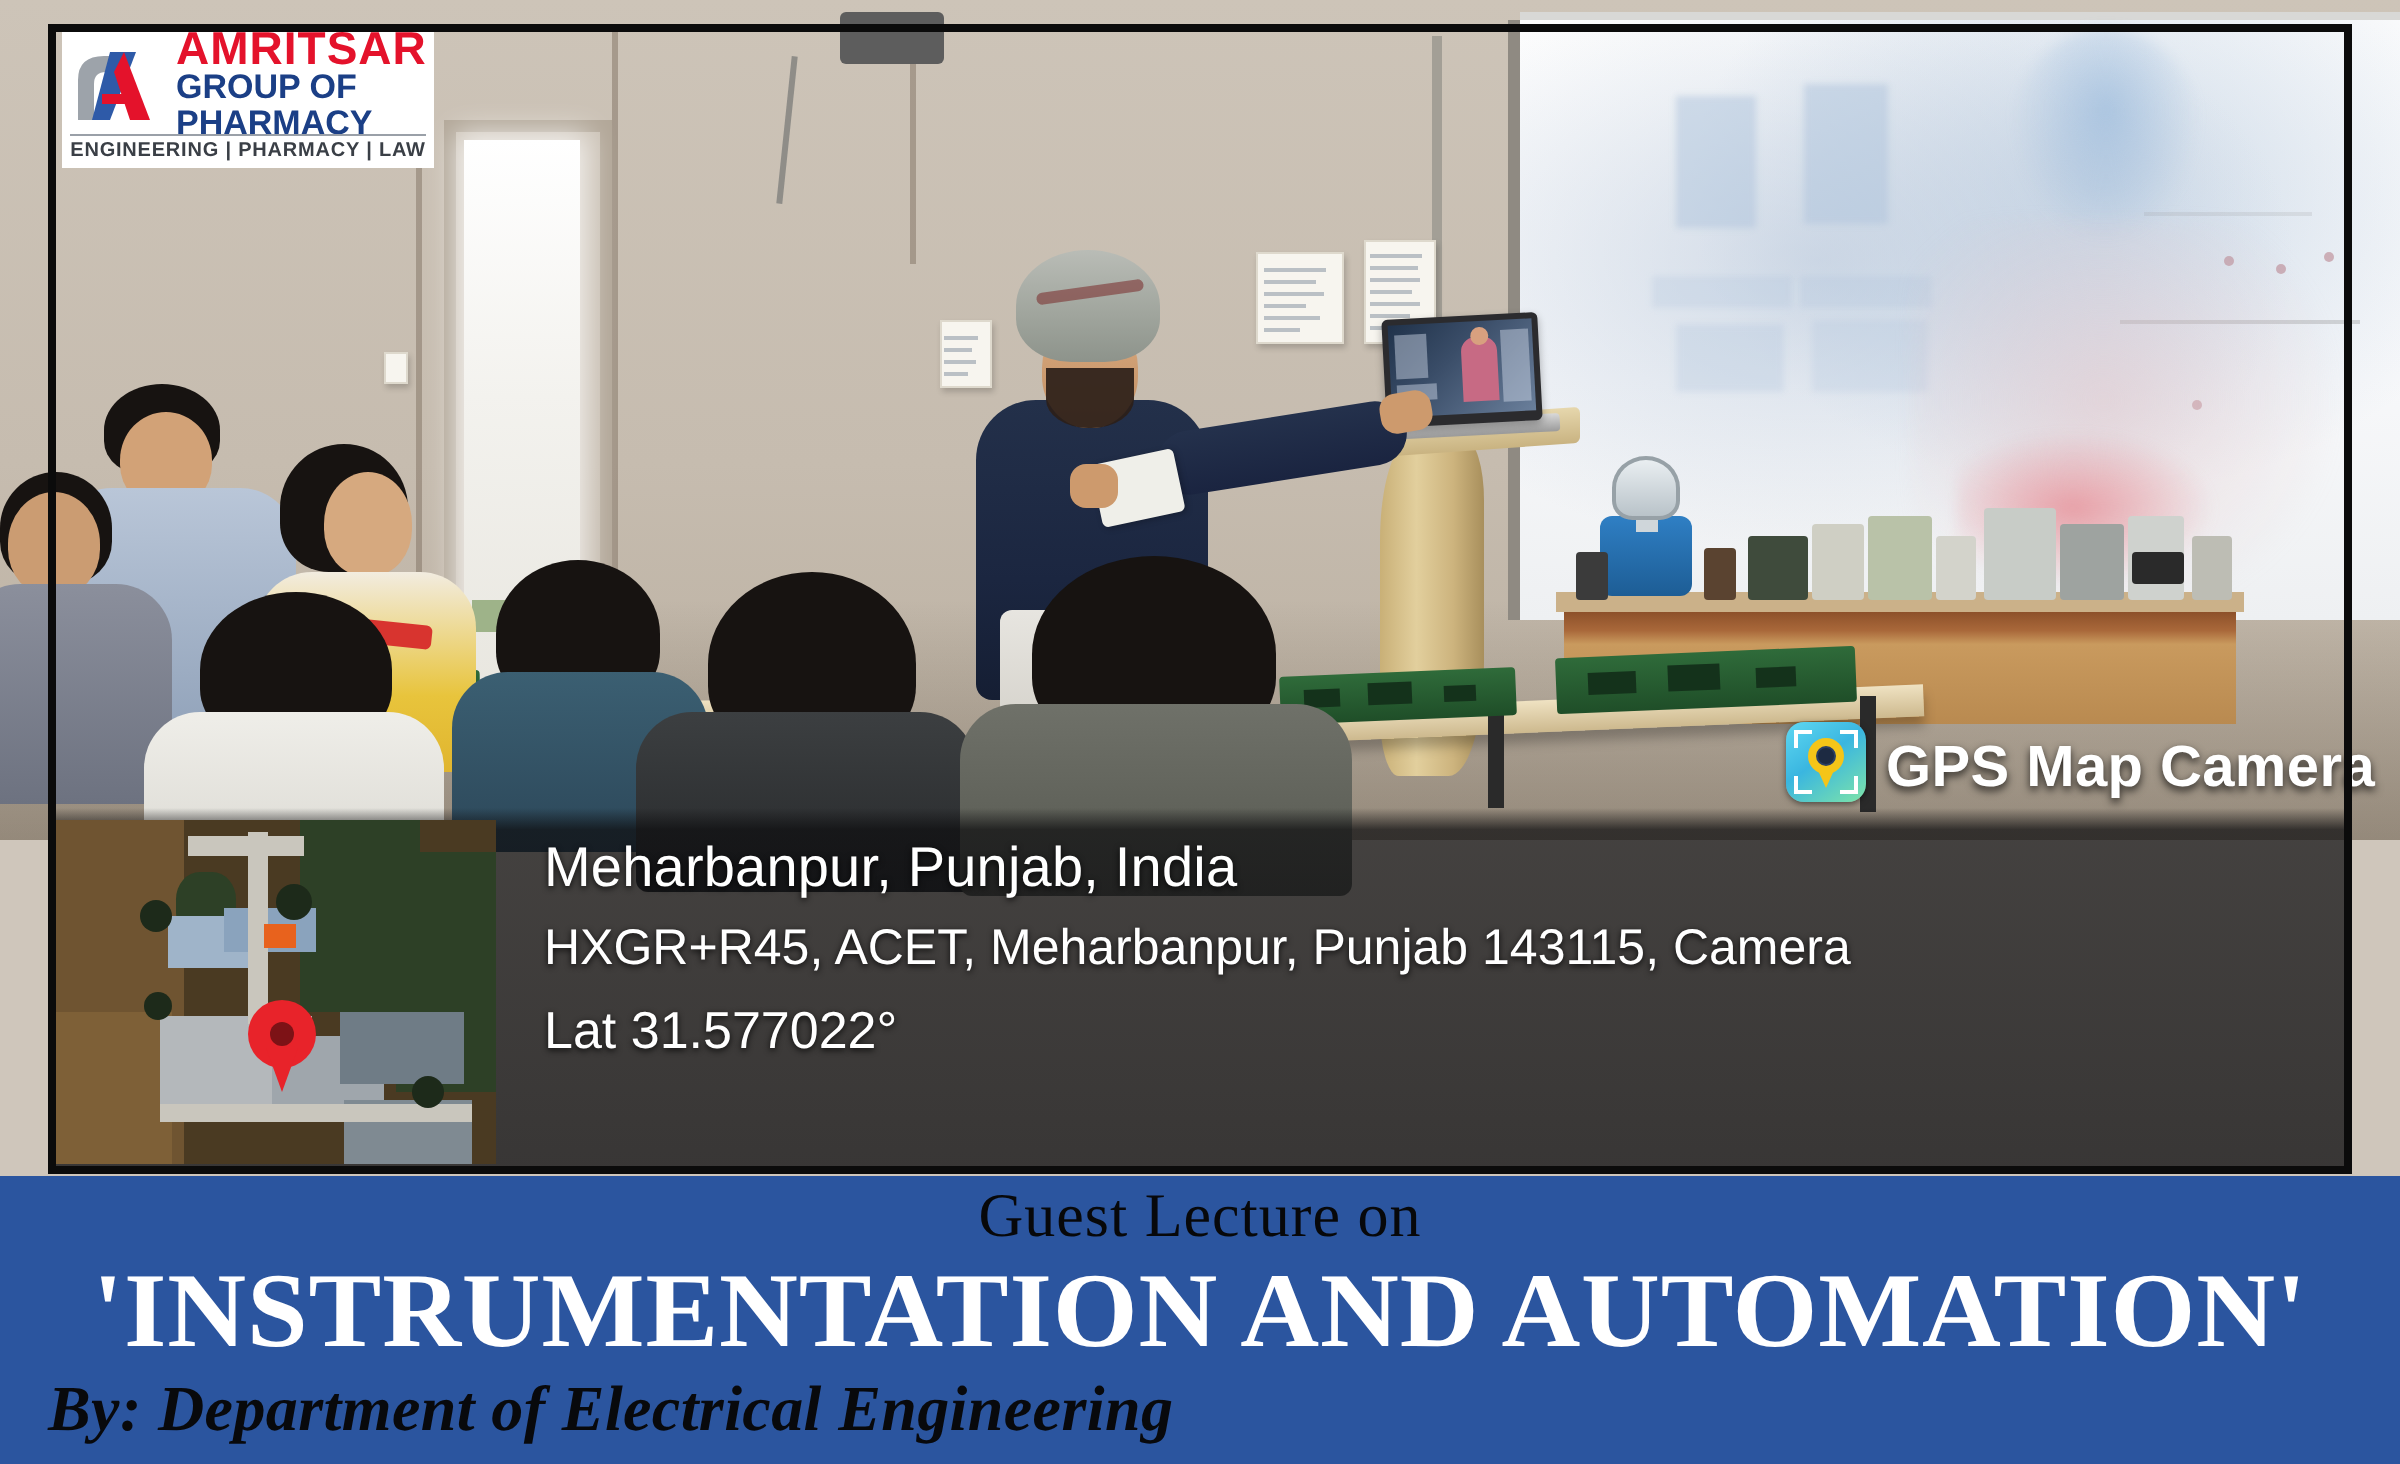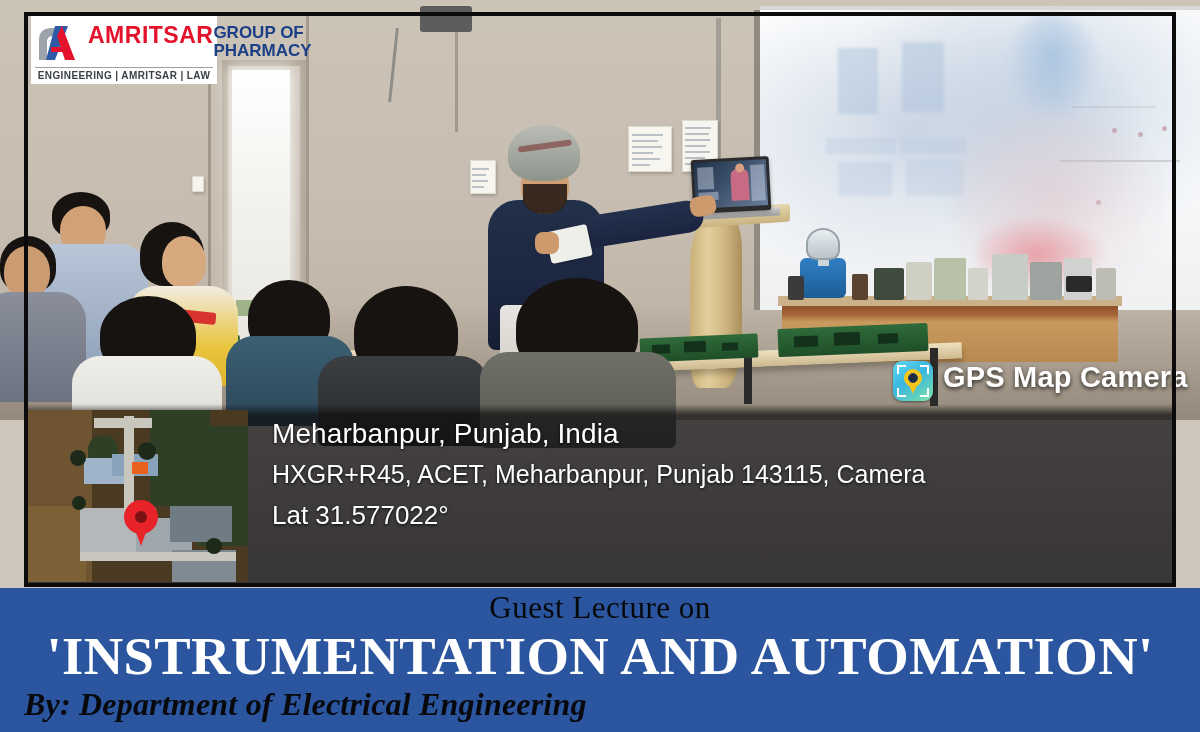--- a/index.html
+++ b/index.html
@@ -305,21 +305,21 @@
     font-family:"Liberation Sans", sans-serif;
   }
   #gps-text .line{ display:block; white-space:nowrap; }
   #gps-place{ font-size:28px; font-weight:400; letter-spacing:.1px; line-height:40px; }
   #gps-address{ font-size:25px; font-weight:400; line-height:40px; }
   #gps-lat, #gps-long{ font-size:26px; font-weight:400; line-height:42px; }
 
   
   #gps-badge{
     position:absolute; left:893px; top:361px; z-index:28;
-    display:flex; align-items:flex-start; gap:10px;
+    display:flex; align-items:flex-end; gap:10px;
   }
   #gps-badge-icon{
     width:40px; height:40px; border-radius:9px;
     background:linear-gradient(145deg,#5fd8f2 0%, #3ab6e0 45%, #7ee4a8 100%);
     position:relative; flex:0 0 auto;
     box-shadow:0 1px 3px rgba(0,0,0,.5);
   }
   .badge-corner{
     position:absolute; width:9px;height:9px; border:2px solid #ffffff;
   }
@@ -349,21 +349,21 @@
   
   #logo{
     position:absolute; left:31px; top:16px; z-index:35;
     width:186px; height:68px;
     background:#ffffff;
     display:flex; flex-direction:column;
     padding:3px 4px 0 4px;
   }
   #logo-main{ display:flex; align-items:center; gap:3px; height:46px;}
   #logo-mark{ position:relative; width:50px; height:44px; flex:0 0 auto; }
-  #logo-text{ display:flex; justify-content:space-between; }
+  #logo-text{ display:flex; flex-direction:column; justify-content:space-between; }
   #logo-line1{
     color:#e4122b; font-weight:bold; font-size:23px;
     letter-spacing:.5px; line-height:22px;
     font-family:"Liberation Sans", sans-serif;
   }
   #logo-line2{
     color:#1b3f86; font-weight:bold; font-size:17px;
     letter-spacing:0px; line-height:18px;
     font-family:"Liberation Sans", sans-serif;
   }
@@ -580,21 +580,21 @@
             <path d="M20 6 L33 6 L20 40 L11 40 Z" fill="#2e5aa8"></path>
             <path d="M27 6 L40 40 L30 40 L22 16 Z" fill="#e4122b"></path>
             <rect x="16" y="27" width="18" height="5" fill="#e4122b"></rect>
           </svg>
         </div>
         <div id="logo-text">
           <div id="logo-line1">AMRITSAR</div>
           <div id="logo-line2">GROUP OF PHARMACY</div>
         </div>
       </div>
-      <div id="logo-sub">ENGINEERING | AMRITSAR | LAW</div>
+      <div id="logo-sub">ENGINEERING | PHARMACY | LAW</div>
     </div>
 
     <div id="gps-badge">
       <div id="gps-badge-icon">
         <span class="badge-corner bc-tl"></span>
         <span class="badge-corner bc-tr"></span>
         <span class="badge-corner bc-bl"></span>
         <span class="badge-corner bc-br"></span>
         <span class="badge-pin"></span>
         <span class="badge-pin-tip"></span>

